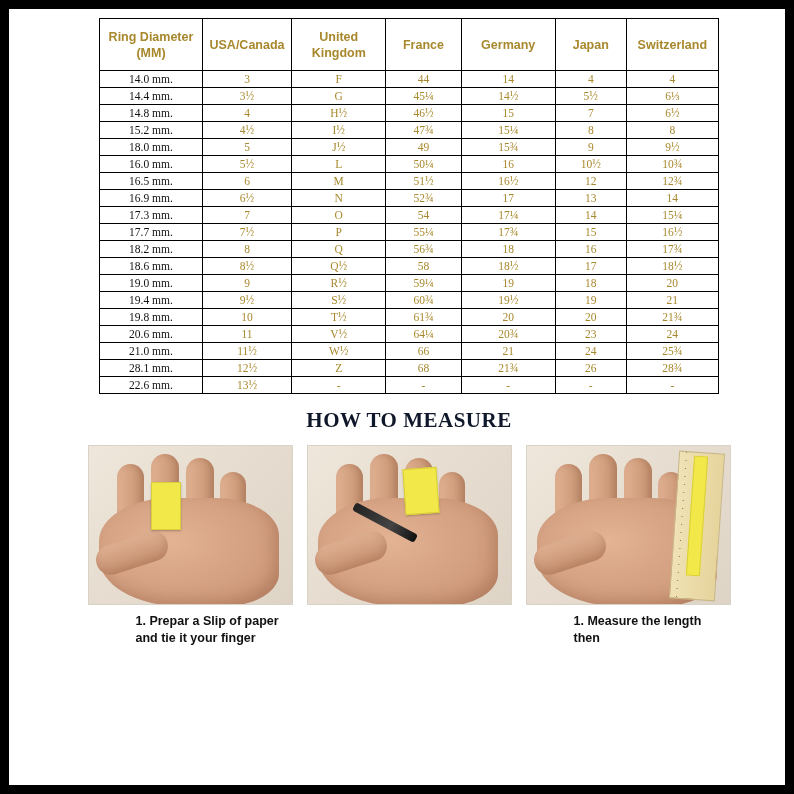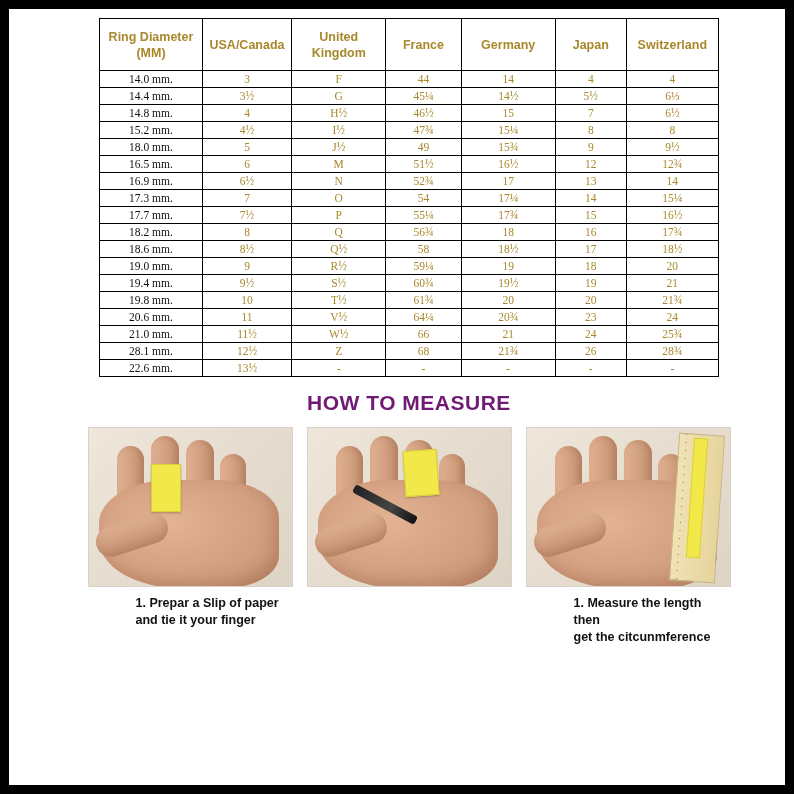--- a/index.html
+++ b/index.html
@@ -60,25 +60,25 @@
   col.c1 { width: 83px; }
   col.c2 { width: 88px; }
   col.c3 { width: 70px; }
   col.c4 { width: 88px; }
   col.c5 { width: 66px; }
   col.c6 { width: 86px; }
 
   
   .howto-title {
     text-align: center;
-    font-family: Liberation Sans, sans-serif;
+    font-family: Liberation Serif, serif;
     font-weight: bold;
     font-size: 21px;
     letter-spacing: .5px;
-    color: #701a75;
+    color: #0f172a;
     margin: 14px 0 12px 0;
   }
 
   .steps {
     display: flex;
     justify-content: center;
     gap: 14px;
     padding: 0 40px;
   }
   .step { width: 205px; }
@@ -228,20 +228,29 @@
           <tr>
             <td class="first-col">18.0 mm.</td>
             <td class="gold">5</td>
             <td class="gold">J½</td>
             <td class="gold">49</td>
             <td class="gold">15¾</td>
             <td class="gold">9</td>
             <td class="gold">9½</td>
           </tr>
           <tr>
+            <td class="first-col">16.0 mm.</td>
+            <td class="gold">5½</td>
+            <td class="gold">L</td>
+            <td class="gold">50¼</td>
+            <td class="gold">16</td>
+            <td class="gold">10½</td>
+            <td class="gold">10¾</td>
+          </tr>
+          <tr>
             <td class="first-col">16.5 mm.</td>
             <td class="gold">6</td>
             <td class="gold">M</td>
             <td class="gold">51½</td>
             <td class="gold">16½</td>
             <td class="gold">12</td>
             <td class="gold">12¾</td>
           </tr>
           <tr>
             <td class="first-col">16.9 mm.</td>
@@ -397,18 +406,17 @@
           <div class="finger f2"></div>
         <div class="finger f3"></div>
           <div class="finger f4"></div>
         <div class="hand palm"></div>
         <div class="thumb"></div>
         <div class="ruler"></div>
         <div class="ruler-strip"></div>
       </div>
       <div class="caption">
         <div>1. Measure the length then</div>
-        <div>get the citcunmference</div>
       </div>
     </div>
 
   </div>
 </div>
 
 </body></html>

